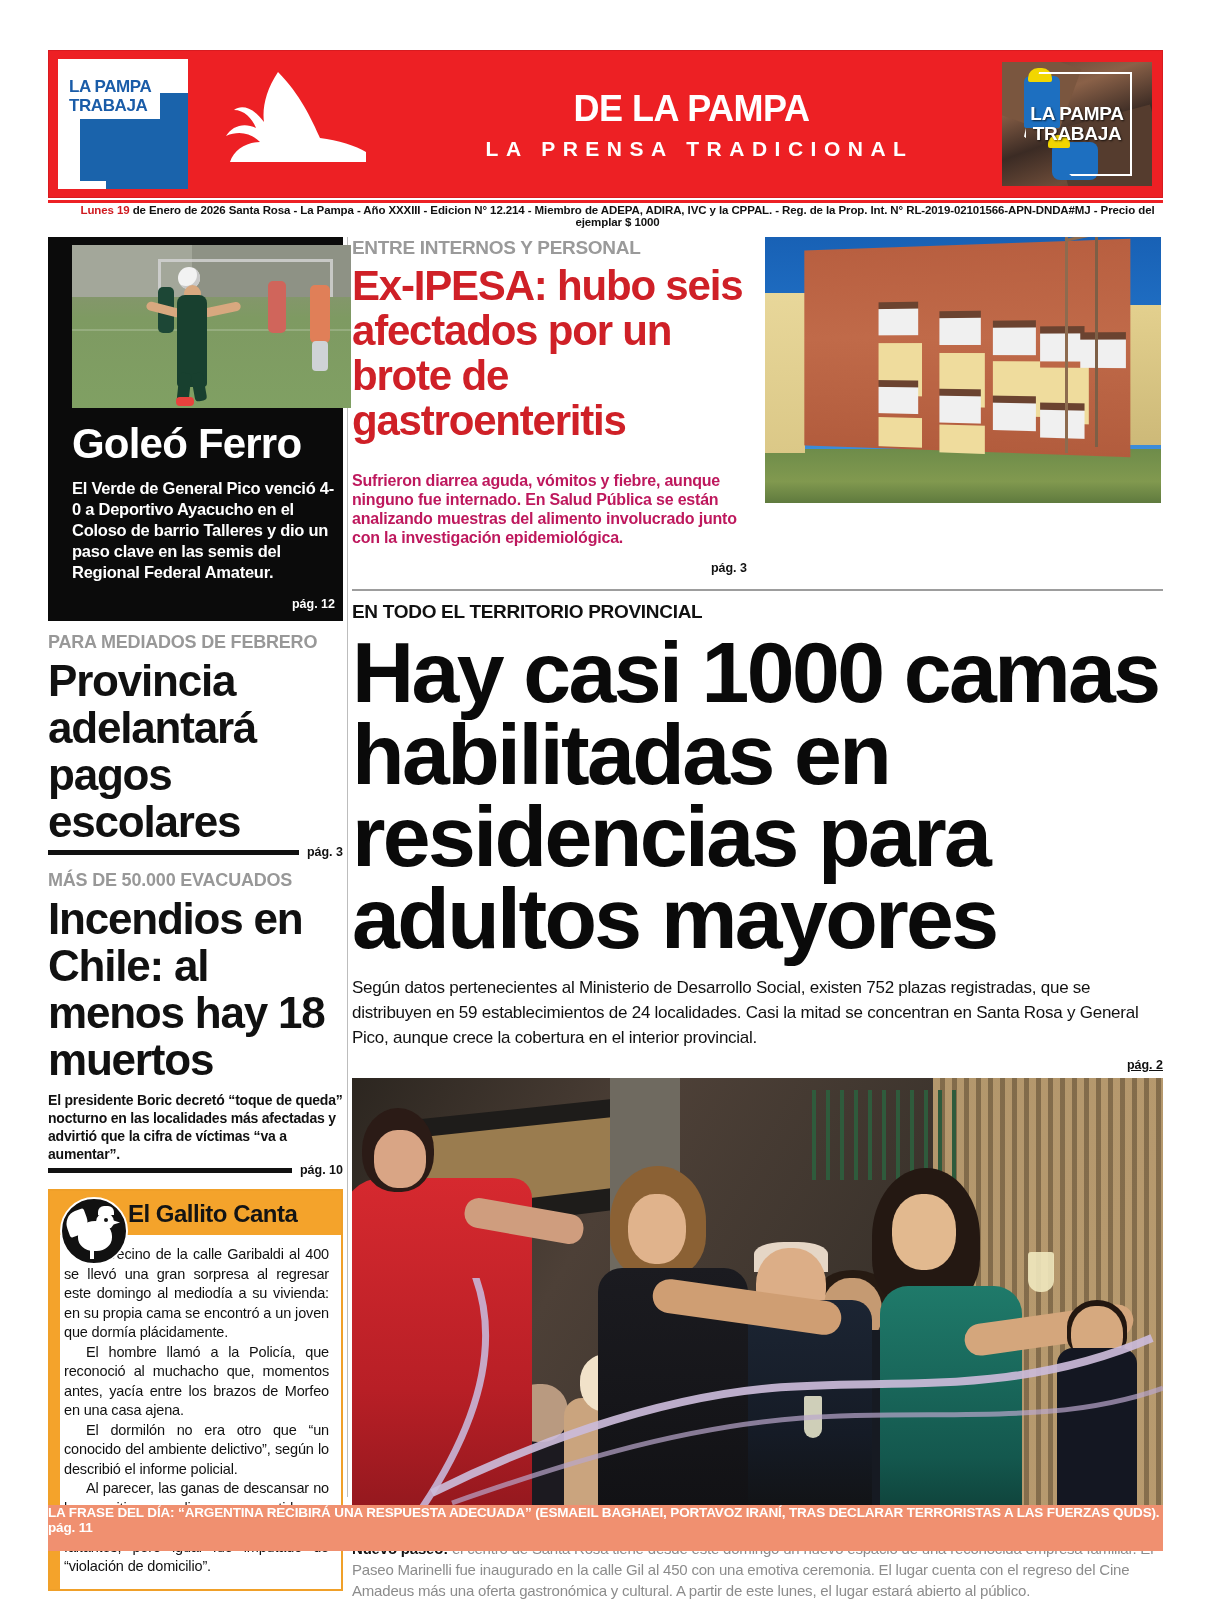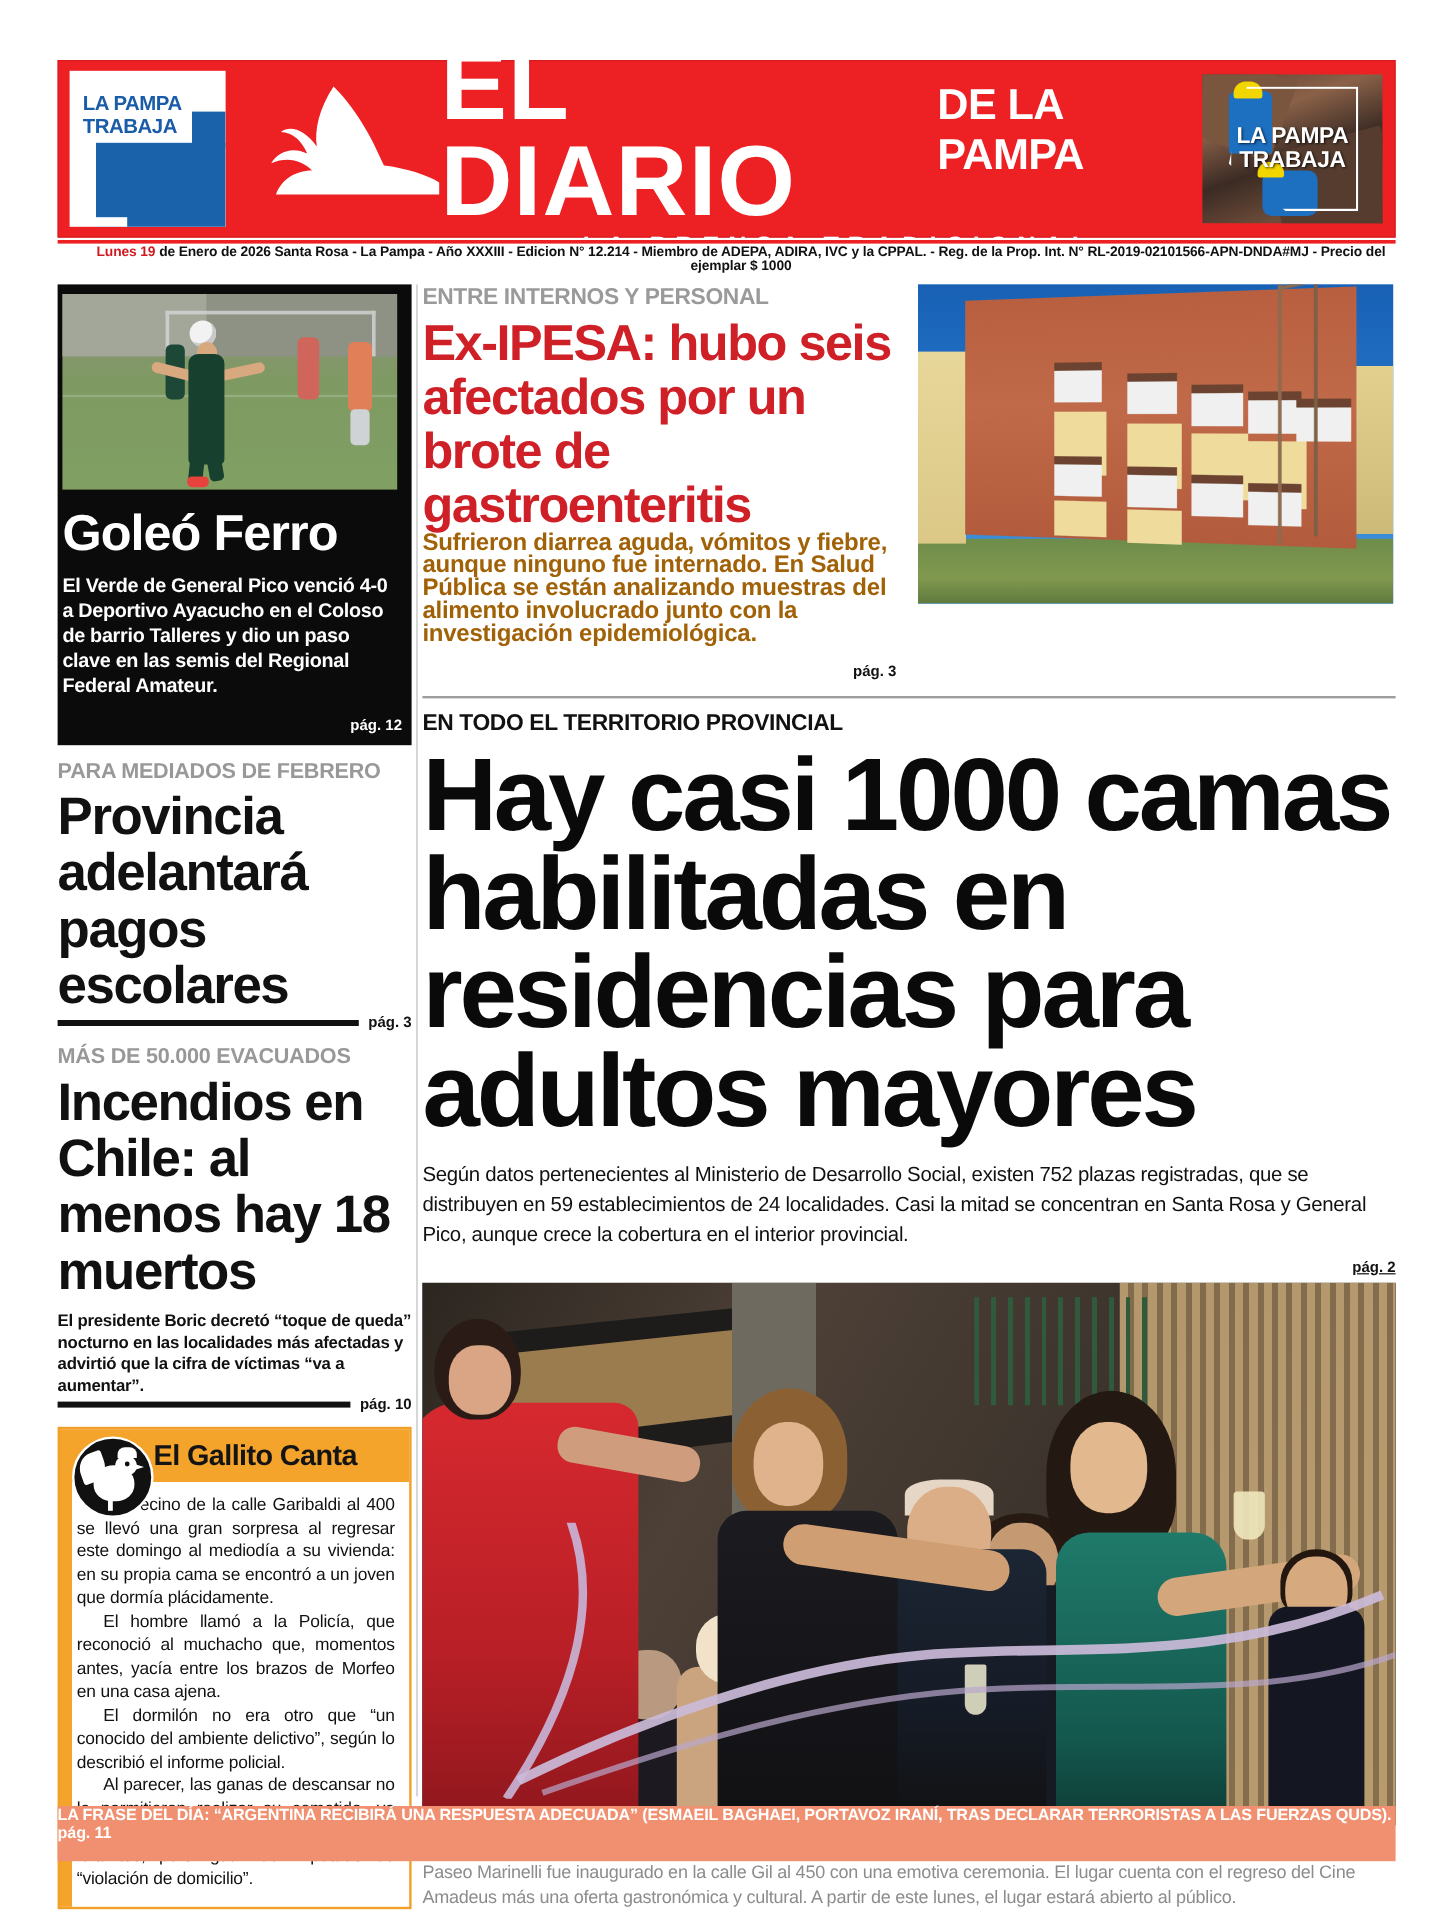--- a/index.html
+++ b/index.html
@@ -100,21 +100,21 @@
   }
   .infoline .red { color: #cf1a20; }
   .rule-top { position:absolute; left:48px; top:200px; width:1115px; height:3px; background:#ed2024; }
 
   
   .col-left { position: absolute; left: 48px; top: 237px; width: 295px; }
   .col-main { position: absolute; left: 352px; top: 237px; width: 811px; }
   .vdiv { position:absolute; left:347px; top:237px; width:1px; height:1260px; background:#bdbdbd; }
 
   
-  .sportbox { background:#0b0b0b; padding:8px 8px 10px 4px; }
+  .sportbox { background:#0b0b0b; padding:8px 8px 10px 24px; }
   .sportphoto {
     width:279px; height:163px; position:relative; overflow:hidden;
     background: linear-gradient(180deg,#6f7c62 0%, #86956f 26%, #7e9a62 45%, #80a063 100%);
   }
   .sp-wall { position:absolute; left:0; top:0; width:279px; height:52px; background:#8e9285; }
   .sp-wall2 { position:absolute; left:0; top:0; width:120px; height:52px; background:#a3a79a; }
   .sp-goal { position:absolute; left:86px; top:14px; width:175px; height:38px; border:3px solid #d6d6d6; border-bottom:none; opacity:.8;}
   .sp-grass-line { position:absolute; left:0; top:84px; width:279px; height:2px; background:rgba(255,255,255,.18); }
   .sp-player {
     position:absolute; left:105px; top:50px; width:30px; height:92px;
@@ -204,22 +204,22 @@
   .ipesa-text { width:395px; }
   .kicker-gray2 {
     color:#9a9a9a; font-size:19px; font-weight:bold; letter-spacing:-0.3px;
     text-transform:uppercase;
   }
   .hl-red {
     color:#cf2027; font-weight:bold; font-size:42px; line-height:45px;
     letter-spacing:-1.2px; margin-top:4px;
   }
   .ipesa-body {
-    font-size:20px; font-weight:bold; line-height:19px; color:#a16207;
-    margin-top:0; letter-spacing:-0.2px;
+    font-size:16px; font-weight:bold; line-height:19px; color:#be185d;
+    margin-top:28px; letter-spacing:-0.2px;
   }
   .ipesa-photo {
     width:396px; height:266px; position:relative; overflow:hidden; flex:0 0 auto;
     background:#1e6fc4;
   }
   .b-sky { position:absolute; inset:0; background:linear-gradient(180deg,#1861b5 0%, #2a80d6 70%, #62a6e0 100%); }
   .b-grass { position:absolute; left:0; bottom:0; width:100%; height:54px; background:linear-gradient(180deg,#6e8c4a 0%, #81994f 60%, #5f7a3e 100%); }
   .b-main {
     position:absolute; left:28px; top:8px; width:330px; height:206px;
     background:linear-gradient(180deg,#b85f40 0%, #c06a49 45%, #b25c3d 100%);
@@ -361,21 +361,20 @@
     <div class="caldenia">
       <svg viewBox="0 0 160 120" width="160" height="120" aria-hidden="true">
         <path fill="#ffffff" d="M62 8 C50 26 46 44 48 58 C38 44 26 40 18 46 C28 46 36 54 40 64
           C28 58 16 62 10 72 C24 66 36 70 44 78 C30 78 18 86 14 98 L150 98 L150 88
           C140 82 122 76 104 74 C96 56 84 30 62 8 Z"></path>
       </svg>
     </div>
 
     <div class="title-wrap">
       <div class="title-row">
-        <div class="t-el-diario">EL DIARIO</div>
         <div class="t-de-la-pampa">DE LA PAMPA</div>
       </div>
       <div class="t-sub">LA PRENSA TRADICIONAL</div>
     </div>
 
     <div class="lp-promo">
       <div class="rock1"></div>
       <div class="rock2"></div>
       <div class="worker1"></div>
       <div class="helmet1"></div>

